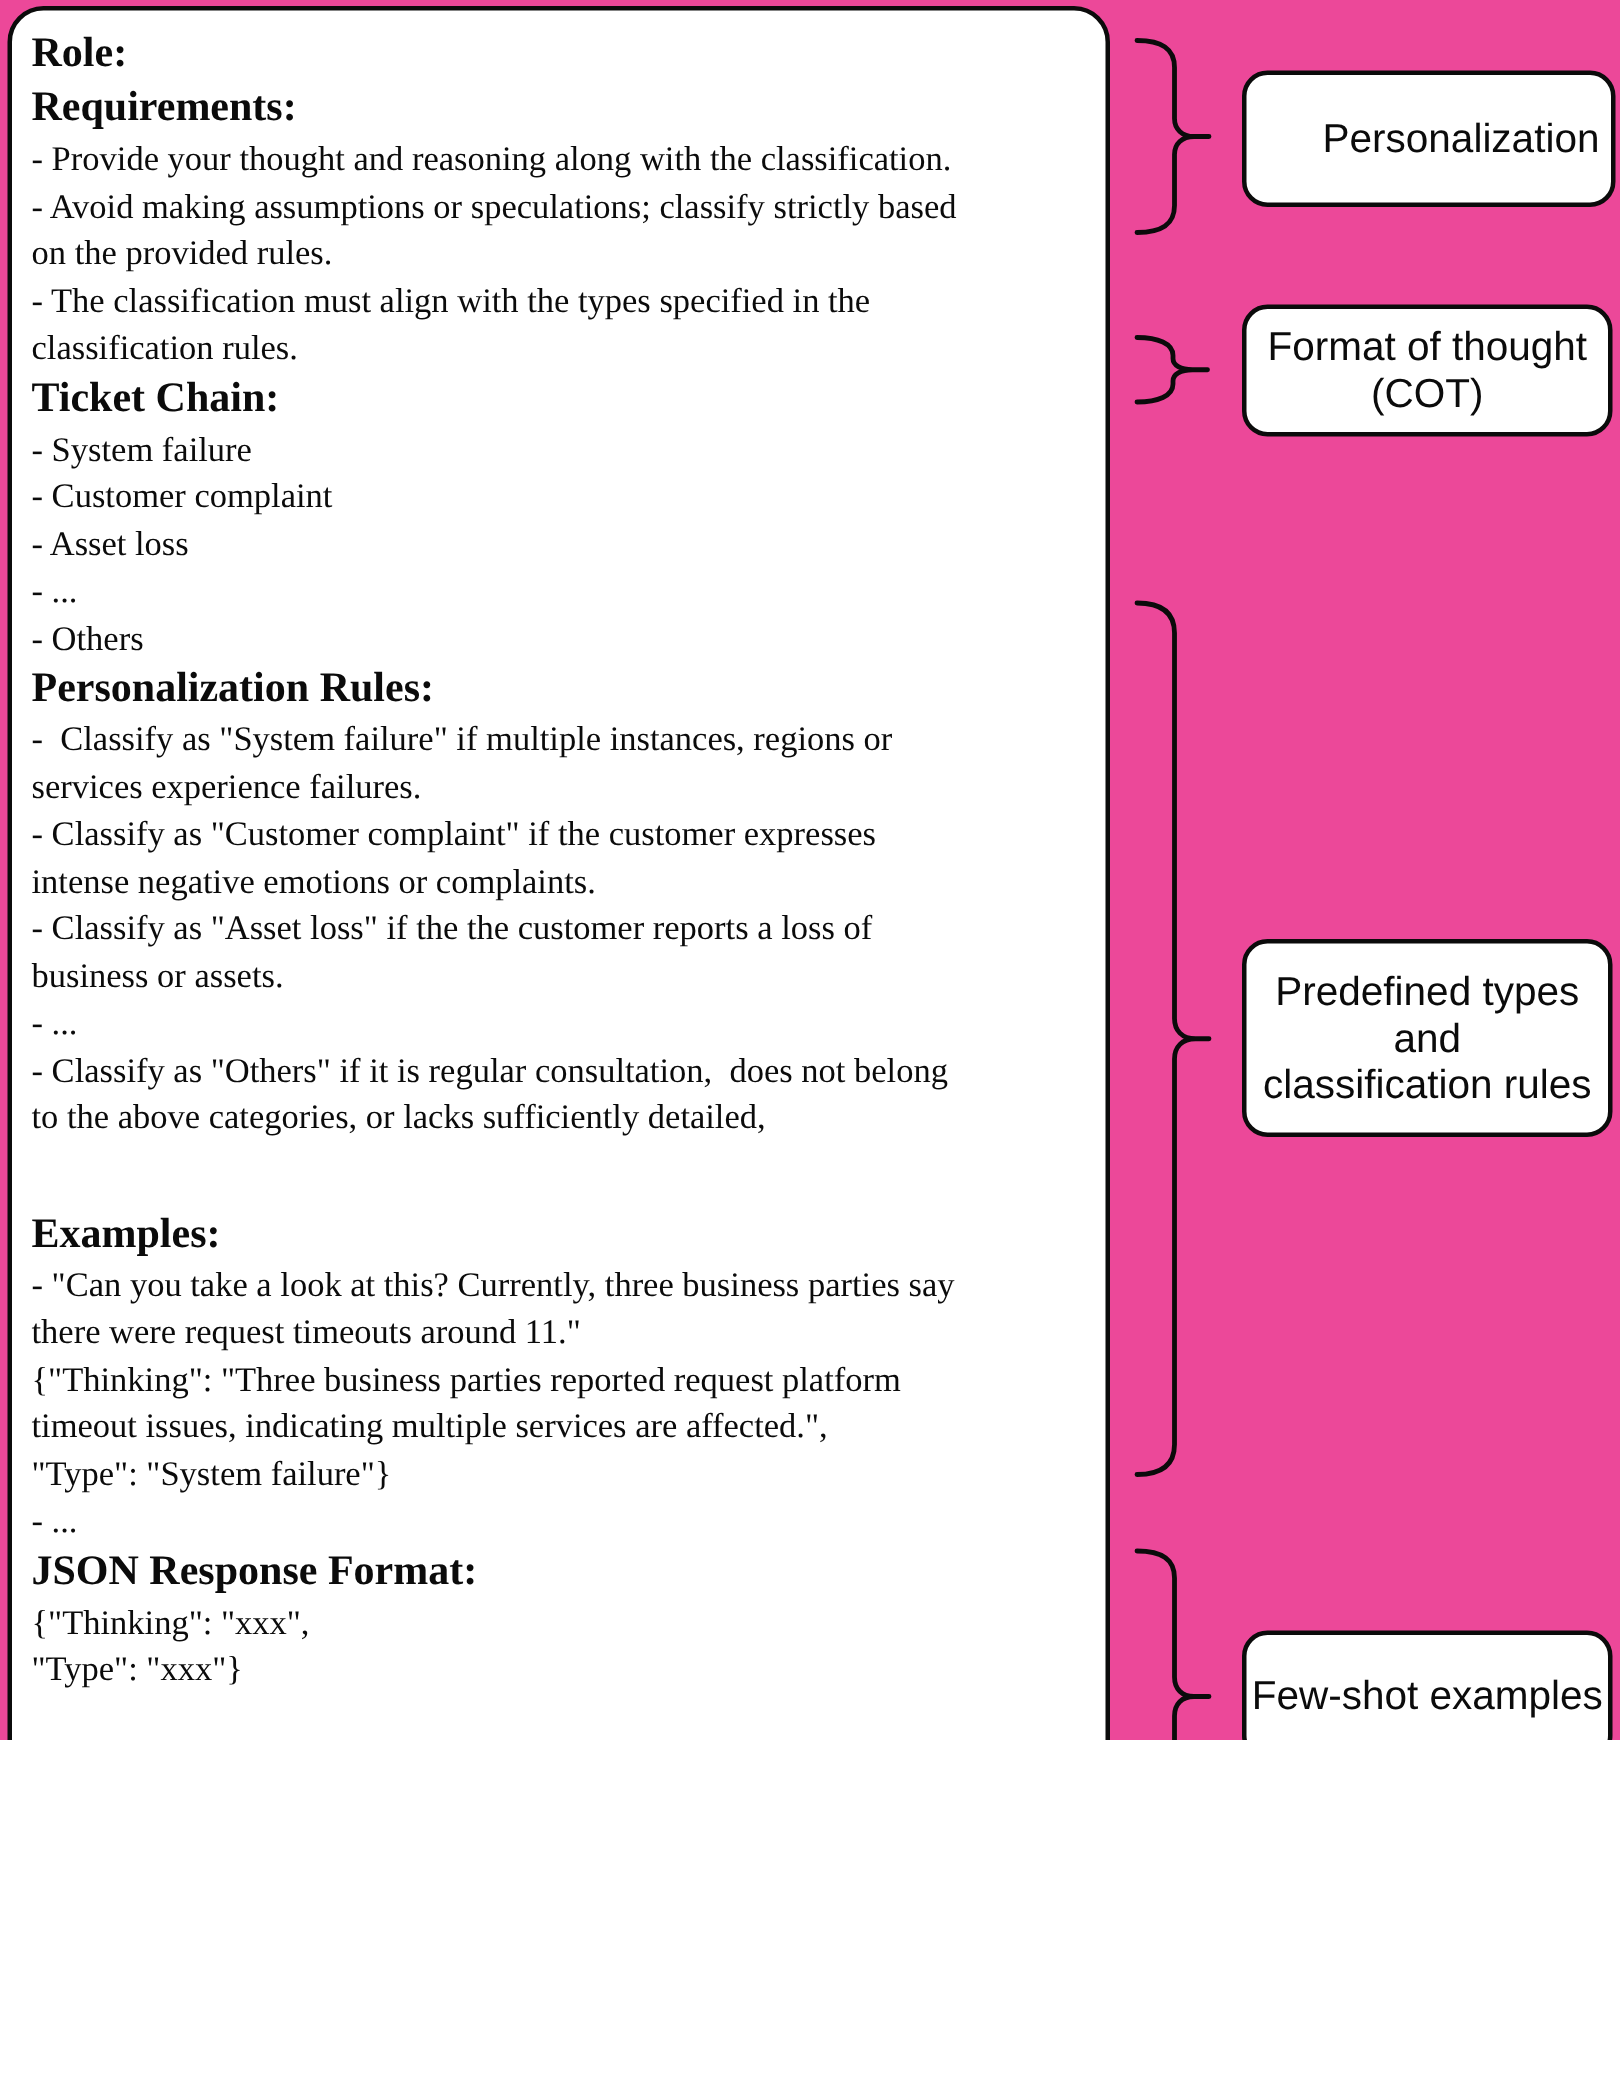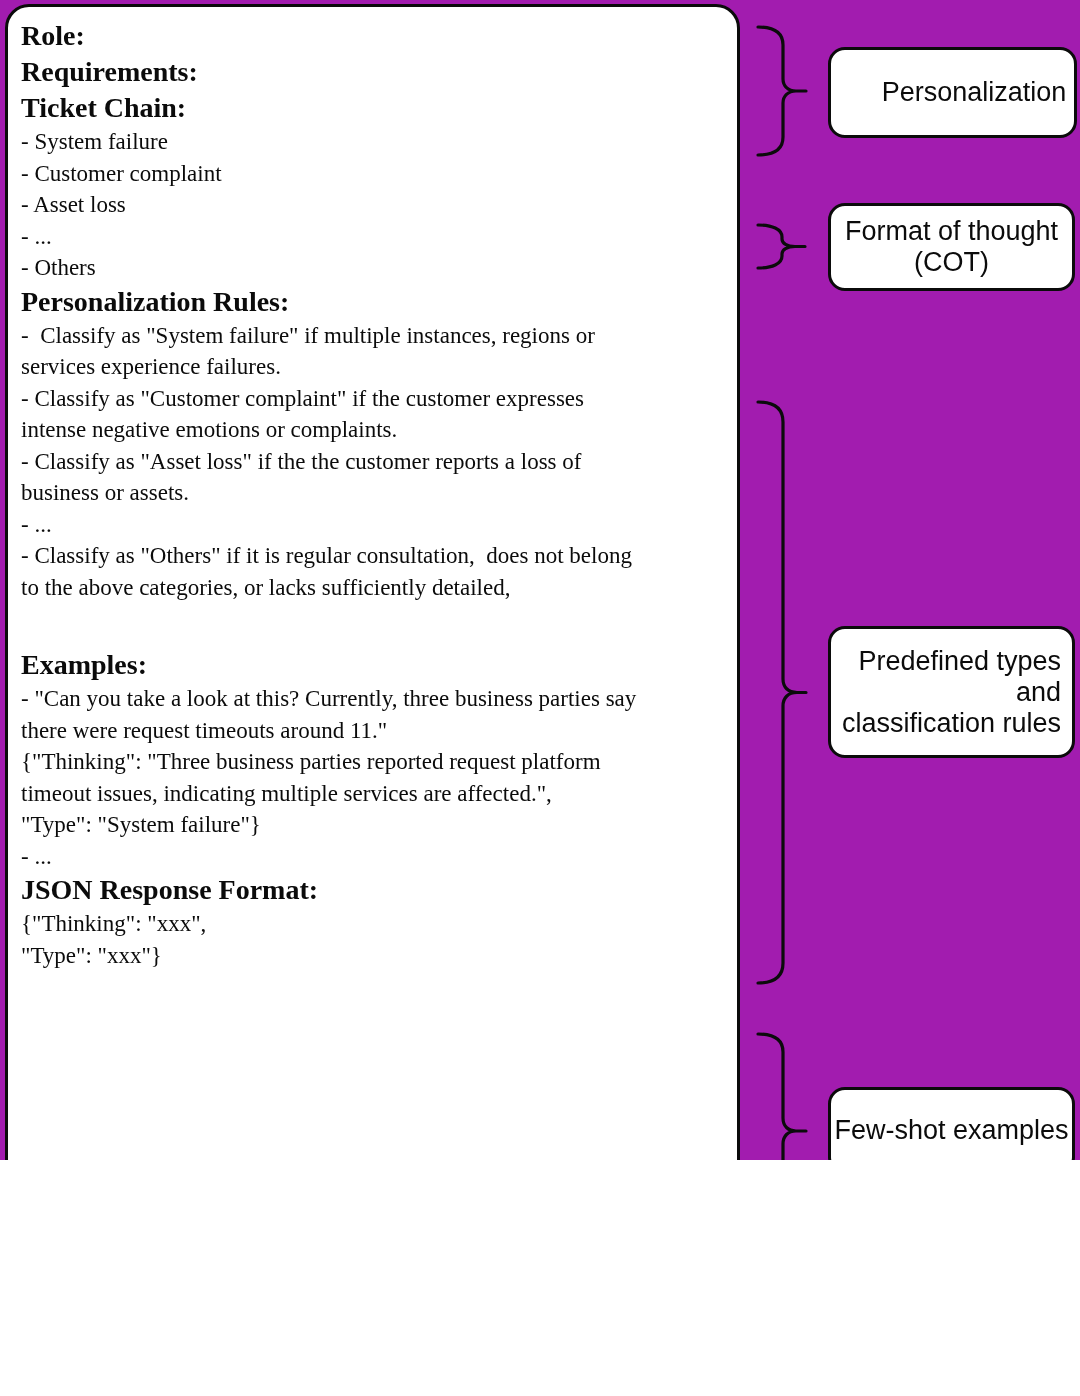--- a/index.html
+++ b/index.html
@@ -4,21 +4,21 @@
 <style>
   html, body {
     margin: 0;
     padding: 0;
     background: #ffffff;
   }
   #figure {
     position: relative;
     width: 1080px;
     height: 1160px;
-    background: #a21caf;
+    background: #ec4899;
     overflow: hidden;
     font-family: "Liberation Serif", serif;
     color: #0b0b0b;
   }
 
   
   .panel {
     position: absolute;
     left: 5px;
     top: 4px;
@@ -88,20 +88,25 @@
 
   <div class="panel">
     <div class="panel-inner">
 
       <div class="section sec-role">
         <div class="sec-heading">Role:</div>
       </div>
 
       <div class="section sec-requirements">
         <div class="sec-heading">Requirements:</div>
+        <div class="sec-body">- Provide your thought and reasoning along with the classification.
+- Avoid making assumptions or speculations; classify strictly based
+on the provided rules.
+- The classification must align with the types specified in the
+classification rules.</div>
       </div>
 
       <div class="section sec-ticket-types">
         <div class="sec-heading">Ticket Chain:</div>
         <div class="sec-body">- System failure
 - Customer complaint
 - Asset loss
 - ...
 - Others</div>
       </div>
@@ -160,21 +165,21 @@
 
   <div class="anno-box" style="left:828px; top:47px; width:249px; height:91px;padding-left:43px;">
     <span>Personalization</span>
   </div>
 
   <div class="anno-box" style="left:828px; top:203px; width:247px; height:88px;">
     <span>Format of thought
 (COT)</span>
   </div>
 
-  <div class="anno-box" style="left:828px; top:626px; width:247px; height:132px;text-align:right;">
+  <div class="anno-box" style="left:828px; top:626px; width:247px; height:132px;">
     <span>Predefined types
 and
 classification rules</span>
   </div>
 
   <div class="anno-box" style="left:828px; top:1087px; width:247px; height:87px;">
     <span>Few-shot examples</span>
   </div>
 
   <div class="anno-box" style="left:828px; top:1274px; width:247px; height:89px;">

